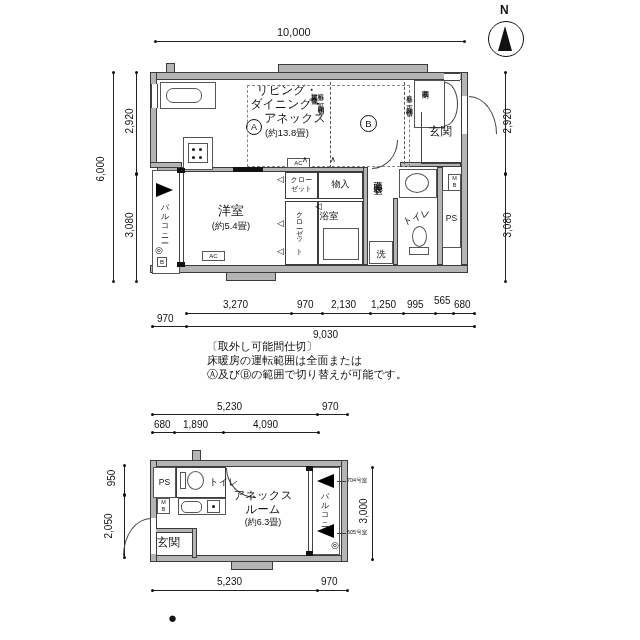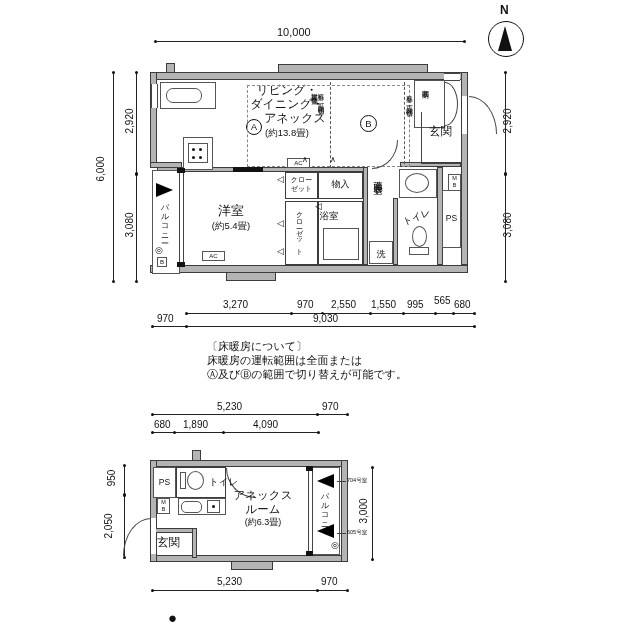--- a/index.html
+++ b/index.html
@@ -56,29 +56,29 @@
 
   <div class="dlh" style="left:186px;top:313px;width:289px"></div>
   <div class="dot" style="left:290px;top:312px"></div>
   <div class="dot" style="left:321px;top:312px"></div>
   <div class="dot" style="left:369px;top:312px"></div>
   <div class="dot" style="left:402px;top:312px"></div>
   <div class="dot" style="left:434px;top:312px"></div>
   <div class="dot" style="left:452px;top:312px"></div>
   <div class="t dim" style="left:222px;top:300px">3,270</div>
   <div class="t dim" style="left:296px;top:300px">970</div>
-  <div class="t dim" style="left:330px;top:300px">2,550</div>
-  <div class="t dim" style="left:370px;top:300px">1,550</div>
+  <div class="t dim" style="left:330px;top:300px">2,130</div>
+  <div class="t dim" style="left:370px;top:300px">1,250</div>
   <div class="t dim" style="left:406px;top:300px">995</div>
   <div class="t dim" style="left:433px;top:296px">565</div>
   <div class="t dim" style="left:453px;top:300px">680</div>
   <div class="dlh" style="left:152px;top:326px;width:323px"></div>
   <div class="dot" style="left:185px;top:325px"></div>
   <div class="t dim" style="left:156px;top:314px">970</div>
-  <div class="t dim" style="left:312px;top:314px">9,030</div>
+  <div class="t dim" style="left:312px;top:330px">9,030</div>
 
   <div class="w" style="left:150px;top:72px;width:318px;height:8px"></div>
   <div class="w" style="left:278px;top:64px;width:150px;height:9px"></div>
   <div class="w" style="left:166px;top:63px;width:9px;height:10px"></div>
   <div class="w" style="left:150px;top:265px;width:318px;height:8px"></div>
   <div class="w" style="left:226px;top:272px;width:50px;height:9px"></div>
   <div class="w" style="left:150px;top:72px;width:7px;height:96px"></div>
   <div class="w" style="left:150px;top:162px;width:32px;height:6px"></div>
   <div class="w" style="left:461px;top:72px;width:7px;height:193px"></div>
   <div class="w" style="left:157px;top:167px;width:211px;height:5px"></div>
@@ -167,21 +167,21 @@
   <div class="r thin c" style="left:287px;top:158px;width:23px;height:10px;font-size:6px;line-height:9px">AC</div>
   <div class="r thin c" style="left:202px;top:251px;width:23px;height:10px;font-size:6px;line-height:9px">AC</div>
 
   <div class="t" style="left:277px;top:175px;font-size:9px">◁</div>
   <div class="t" style="left:277px;top:219px;font-size:9px">◁</div>
   <div class="t" style="left:277px;top:247px;font-size:9px">◁</div>
   <div class="t" style="left:315px;top:202px;font-size:9px">◁</div>
   <div class="t" style="left:302px;top:156px;font-size:8px">∧</div>
   <div class="t" style="left:330px;top:156px;font-size:8px">∧</div>
 
-  <div class="t" style="left:207px;top:341px;font-size:11px">〔床暖房について〕</div>
+  <div class="t" style="left:207px;top:341px;font-size:11px">〔取外し可能間仕切〕</div>
   <div class="t" style="left:207px;top:369px;font-size:11px">Ⓐ及びⒷの範囲で切り替えが可能です。</div>
   <div class="t" style="left:207px;top:355px;font-size:11px">床暖房の運転範囲は全面または</div>
 
   <div class="dlh" style="left:152px;top:414px;width:196px"></div>
   <div class="dot" style="left:316px;top:413px"></div>
   <div class="t dim" style="left:216px;top:402px">5,230</div>
   <div class="t dim" style="left:321px;top:402px">970</div>
   <div class="dlh" style="left:152px;top:432px;width:167px"></div>
   <div class="dot" style="left:173px;top:431px"></div>
   <div class="dot" style="left:222px;top:431px"></div>

